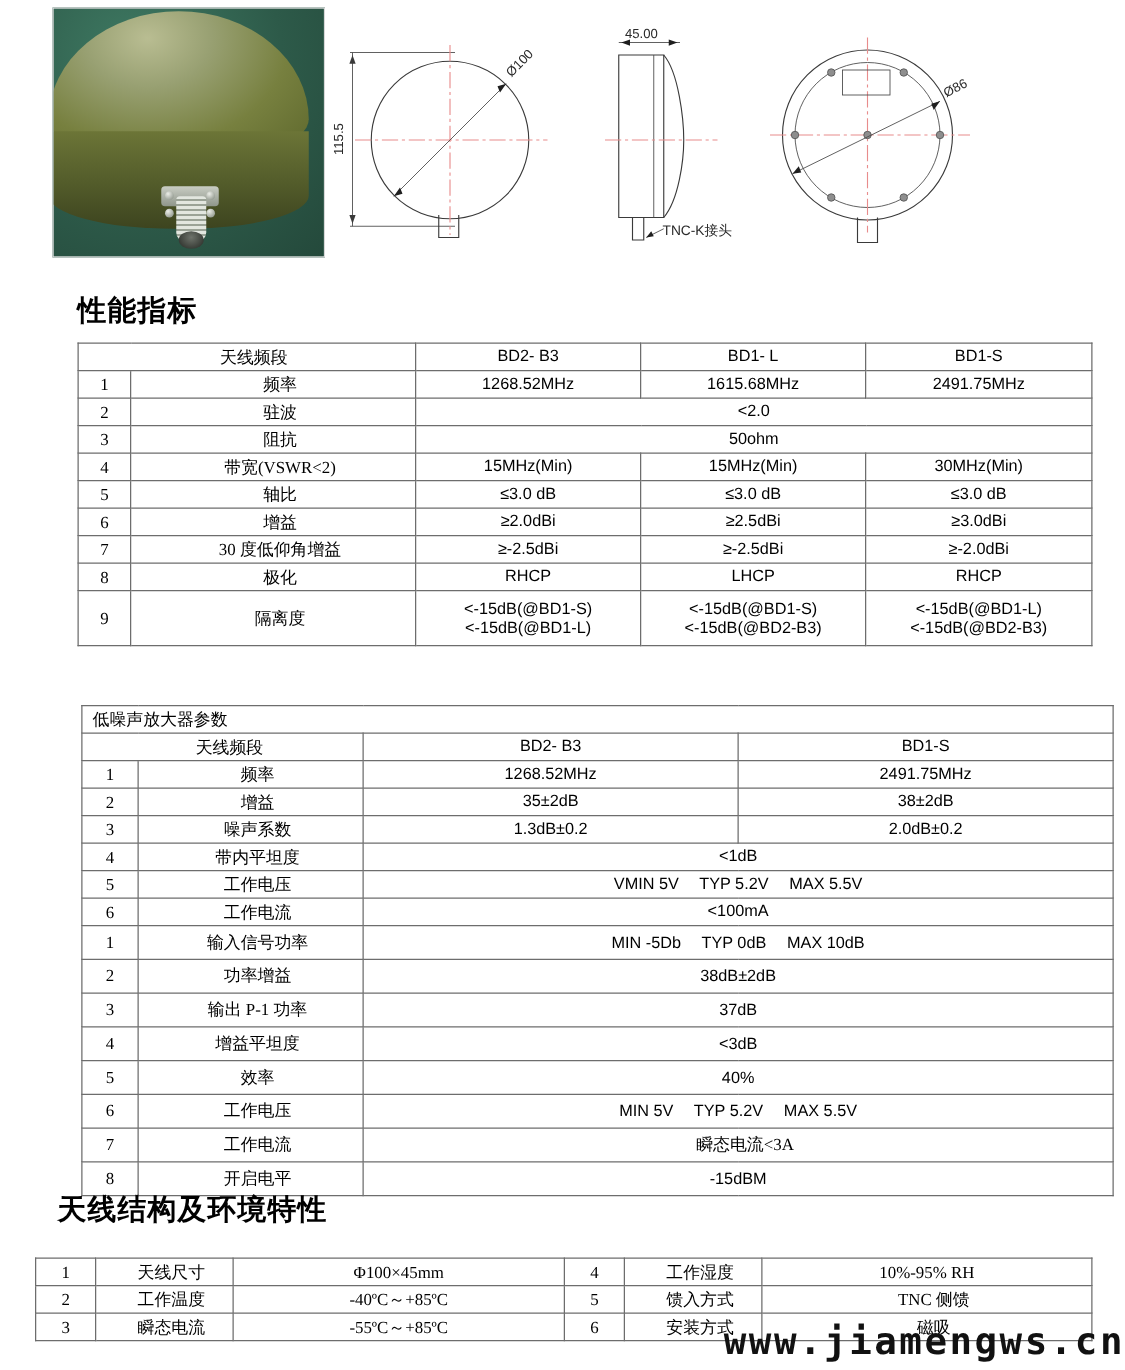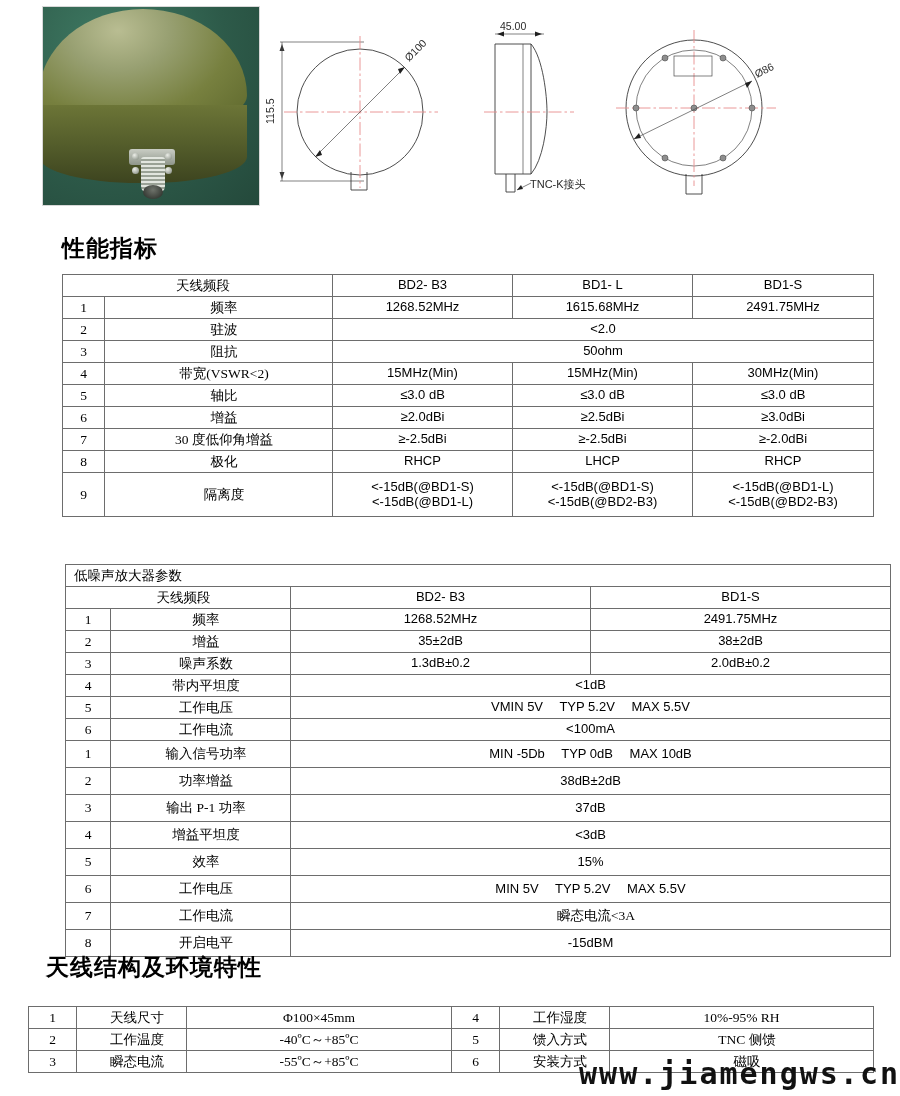--- a/index.html
+++ b/index.html
@@ -423,21 +423,21 @@
       <td class="lat tall" colspan="2">37dB</td>
     </tr>
     <tr>
       <td class="num tall">4</td>
       <td class="cn tall">增益平坦度</td>
       <td class="lat tall" colspan="2">&lt;3dB</td>
     </tr>
     <tr>
       <td class="num tall">5</td>
       <td class="cn tall">效率</td>
-      <td class="lat tall" colspan="2">15%</td>
+      <td class="lat tall" colspan="2">40%</td>
     </tr>
     <tr>
       <td class="num tall">6</td>
       <td class="cn tall">工作电压</td>
       <td class="lat tall" colspan="2">MIN 5V  TYP 5.2V  MAX 5.5V</td>
     </tr>
     <tr>
       <td class="num tall">7</td>
       <td class="cn tall">工作电流</td>
       <td class="cn tall" colspan="2">瞬态电流&lt;3A</td>

